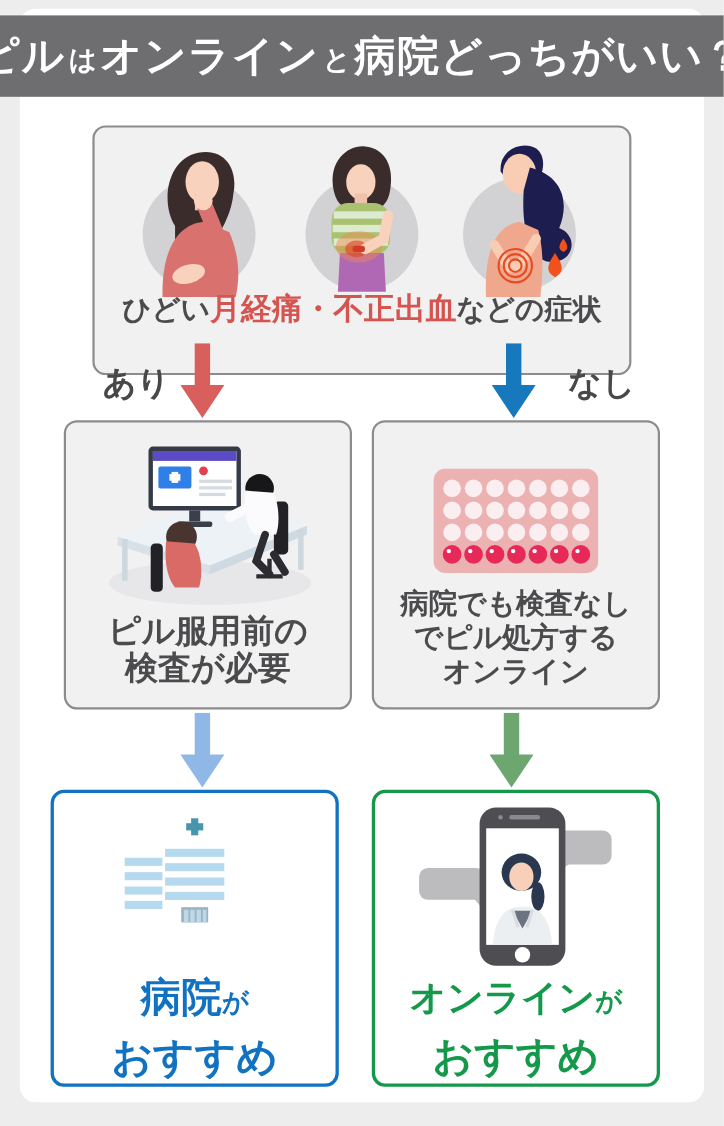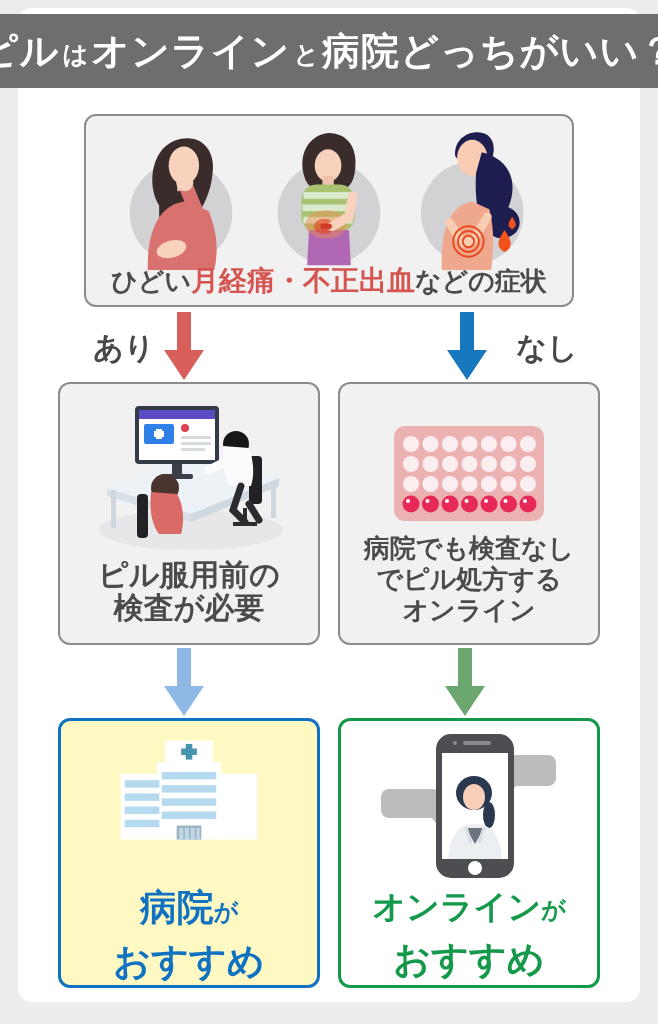--- a/index.html
+++ b/index.html
@@ -17,38 +17,38 @@
     left:0;top:14px;width:658px;height:74px;background:#6e6e70;
     display:flex;align-items:center;justify-content:center;
     color:#ffffff;font-weight:bold;white-space:nowrap;
   }
   .h-lg{font-size:38px;letter-spacing:1px;}
   .h-sm{font-size:25px;padding:0 3px;position:relative;top:3px;}
   .box-gray{
     background:#f1f1f2;border:2px solid #8c8c8f;border-radius:12px;
     box-sizing:border-box;display:flex;flex-direction:column;align-items:center;
   }
-  .symptoms-box{left:84px;top:114px;width:490px;height:193px;}
+  .symptoms-box{left:84px;top:114px;width:490px;height:227px;}
   .illos-row{display:flex;justify-content:center;gap:14px;margin-top:2px;}
   .cap{font-weight:bold;color:#4b4b4d;text-align:center;}
   .symptoms-cap{font-size:26px;margin-top:-8px;white-space:nowrap;}
   .red-word{color:#d5544f;font-size:28px;}
   .branch-label{
     width:90px;text-align:center;font-size:30px;font-weight:bold;color:#48484a;
   }
   .mid-box{width:262px;height:263px;top:382px;}
   .mid-left{left:58px;}
   .mid-right{left:338px;}
   .mid-cap{font-size:30px;line-height:33px;}
   .mid-cap-r{font-size:26px;line-height:31px;margin-top:12px;}
   .bottom-box{
     width:262px;height:270px;top:718px;border-radius:12px;border:3px solid;
     box-sizing:border-box;display:flex;flex-direction:column;align-items:center;
   }
-  .box-blue{left:58px;background:#fef9c3;border-color:#1272c2;gap:38px;}
+  .box-blue{left:46px;background:#ffffff;border-color:#1272c2;gap:38px;}
   .box-green{left:338px;background:#ffffff;border-color:#14994b;}
   .b-cap{font-weight:bold;text-align:center;line-height:47px;white-space:nowrap;}
   .box-blue .b-cap{color:#1272c2;margin-top:4px;}
   .box-green .b-cap{color:#14994b;margin-top:2px;}
   .b-main{font-size:37px;}
   .b-main-sm{font-size:33px;}
   .b-suf{font-size:24px;}
   .arrow{width:40px;height:68px;}
 </style>
 </head>

